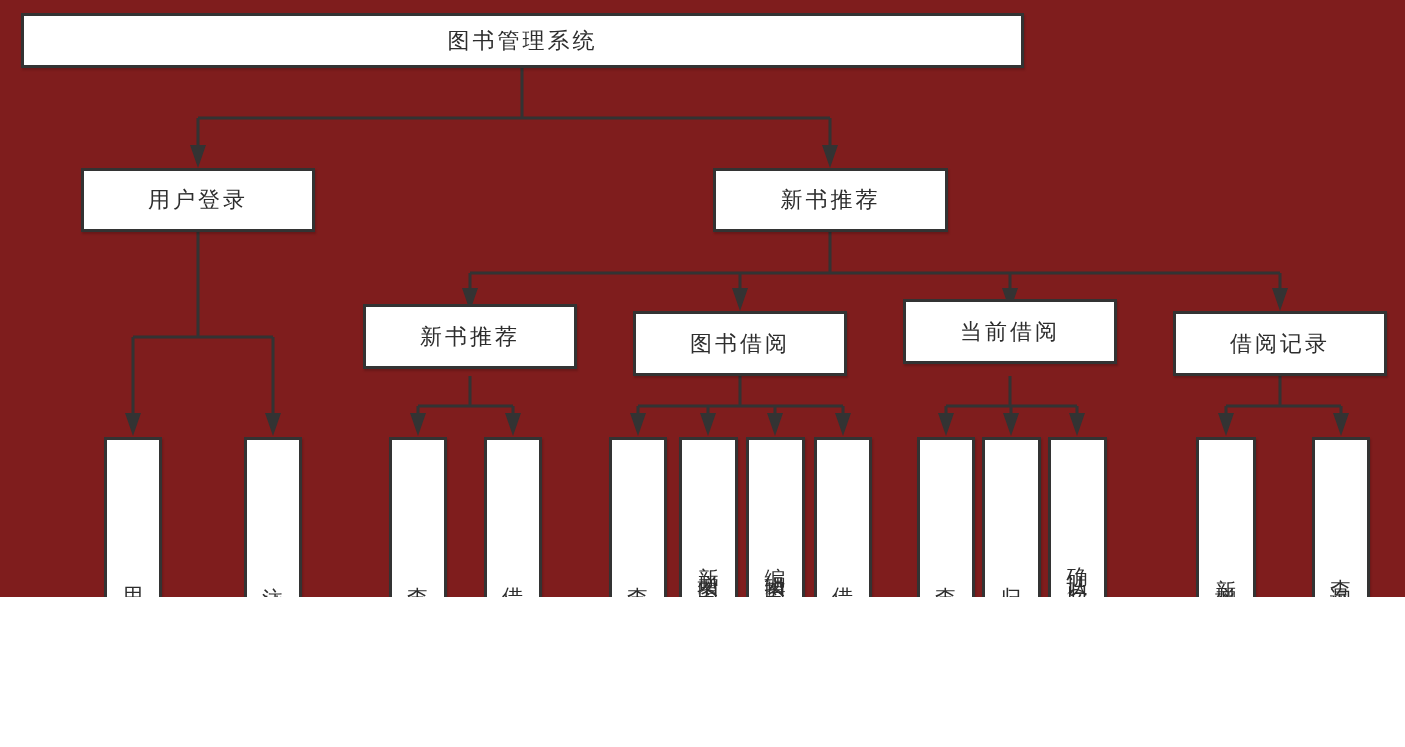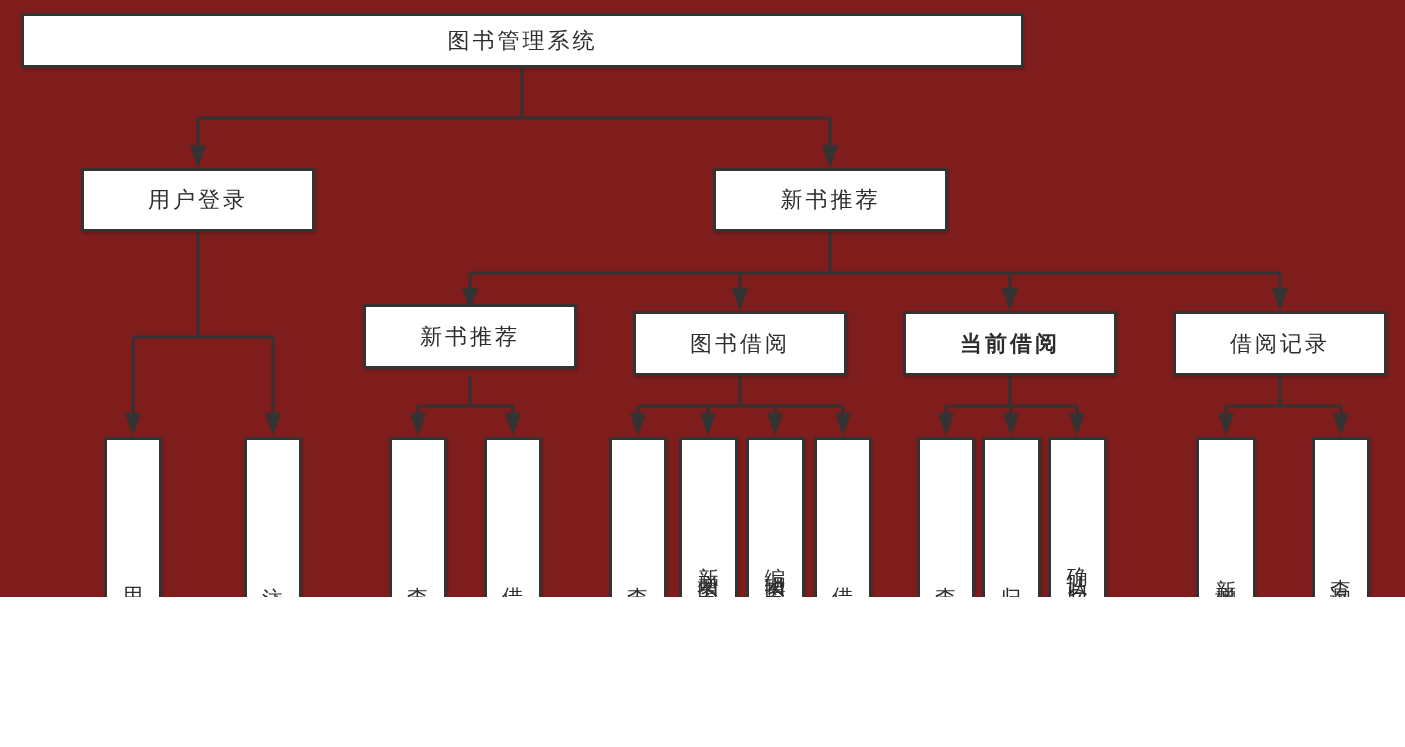--- a/index.html
+++ b/index.html
@@ -48,21 +48,21 @@
     text-align: center;
   }
   
   #n-root      { left: 21px;   top: 13px;  width: 1003px; height: 55px; }
   
   #n-user-login{ left: 81px;   top: 168px; width: 234px;  height: 64px; }
   #n-book-mgmt { left: 713px;  top: 168px; width: 235px;  height: 64px; }
   
   #n-l3-0 { left: 363px;  top: 304px; width: 214px; height: 65px; }
   #n-l3-1 { left: 633px;  top: 311px; width: 214px; height: 65px; }
-  #n-l3-2 { left: 903px;  top: 311px; width: 214px; height: 65px; font-weight: bold; }
+  #n-l3-2 { left: 903px;  top: 299px; width: 214px; height: 65px; }
   #n-l3-3 { left: 1173px; top: 311px; width: 214px; height: 65px; }
   
   .leaf { top: 437px; height: 298px; }
   #n-login  { left: 104px;  width: 58px; }
   #n-logout { left: 244px;  width: 58px; }
   #n-nb-0   { left: 389px;  width: 58px; }
   #n-nb-1   { left: 484px;  width: 58px; }
   #n-bb-0   { left: 609px;  width: 58px; }
   #n-bb-1   { left: 679px;  width: 59px; }
   #n-bb-2   { left: 746px;  width: 59px; }

